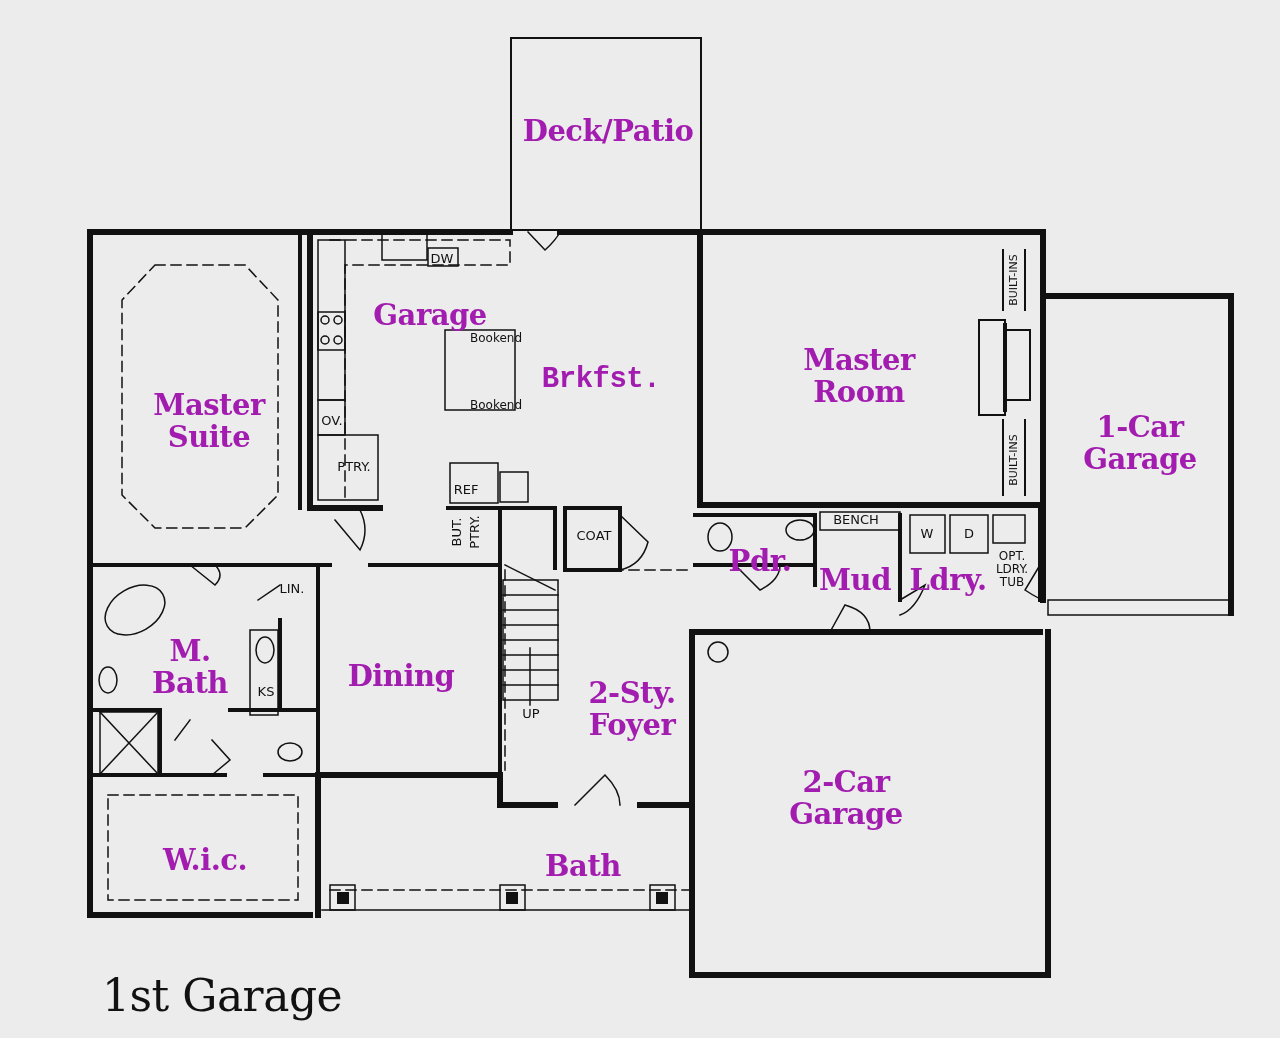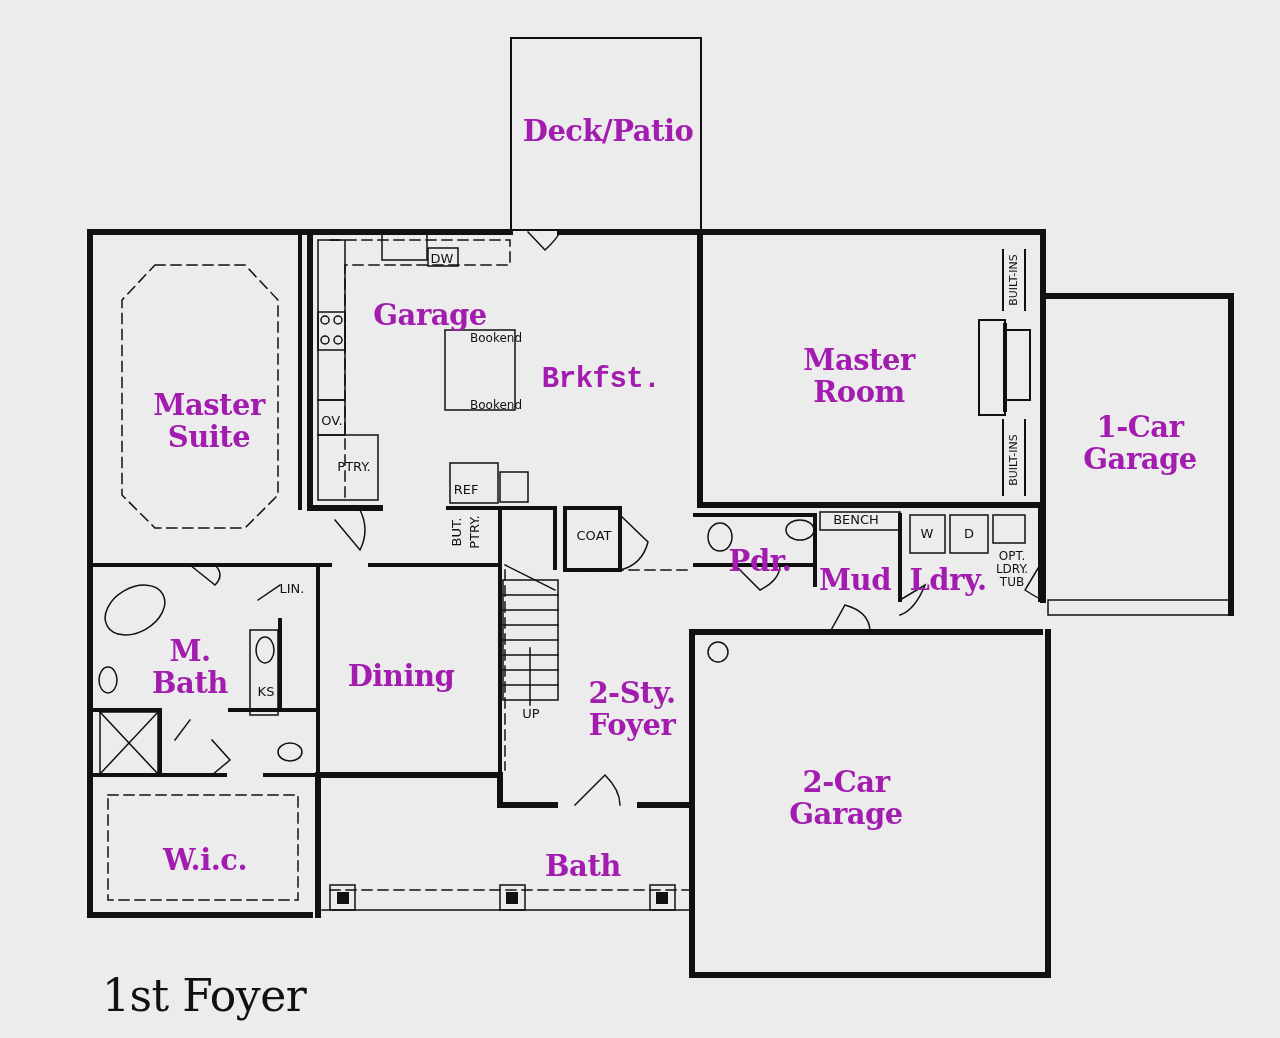--- a/index.html
+++ b/index.html
@@ -195,13 +195,13 @@
 LDRY.
 TUB</div>
 <div class="small vert" style="left:1014px; top:280px; font-size:11px;">BUILT-INS</div>
 <div class="small vert" style="left:1014px; top:460px; font-size:11px;">BUILT-INS</div>
 <div class="small" style="left:292px; top:589px;">LIN.</div>
 <div class="small" style="left:266px; top:692px;">KS</div>
 <div class="small" style="left:531px; top:714px;">UP</div>
 <div class="tiny" style="left:496px; top:338px;">Bookend</div>
 <div class="tiny" style="left:496px; top:405px;">Bookend</div>
 
-<div class="floor-title">1st Foyer</div>
+<div class="floor-title">1st Garage</div>
 
 </body></html>

